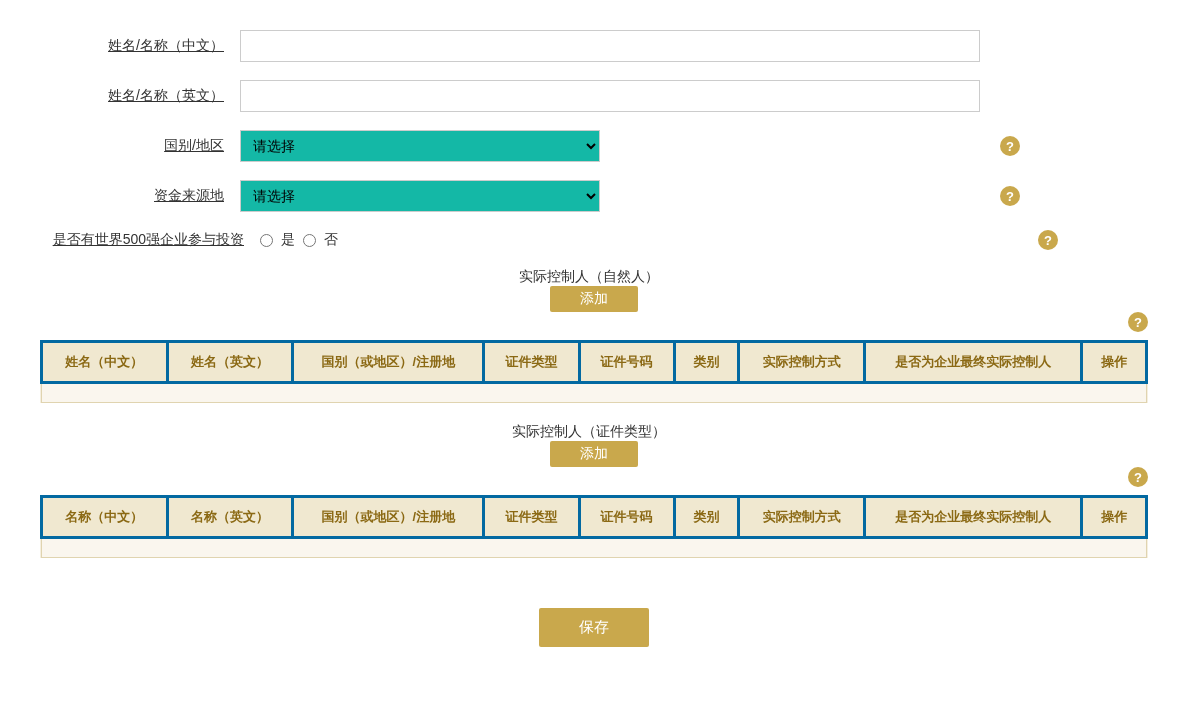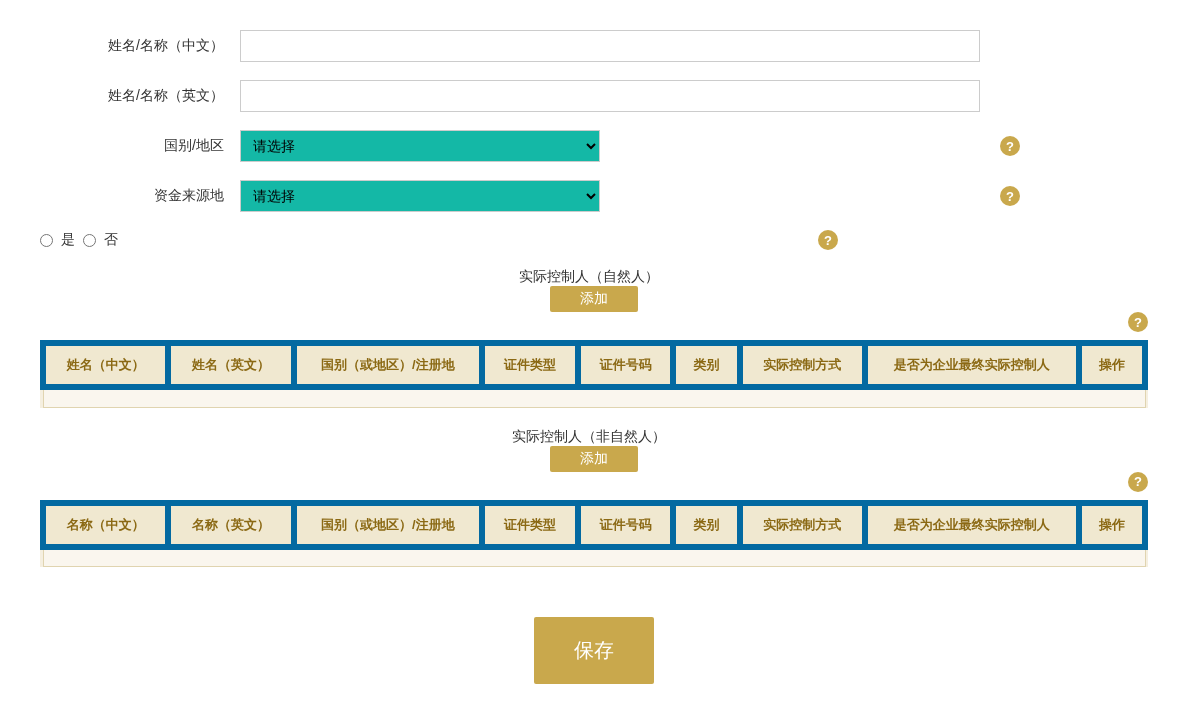--- a/index.html
+++ b/index.html
@@ -16,20 +16,21 @@
       align-items: center;
       margin-bottom: 18px;
     }
 
     .form-label {
       width: 200px;
       text-align: right;
       padding-right: 16px;
       color: #333;
       flex-shrink: 0;
+      text-decoration: underline;
     }
 
     .form-control-wrap {
       flex: 1;
       display: flex;
       align-items: center;
     }
 
     .form-input {
       width: 740px;
@@ -106,21 +107,21 @@
       margin-bottom: 20px;
       background: #f5efe0;
     }
 
     .table-wrap th {
       background: #f0e8d0;
       color: #8b6914;
       font-weight: bold;
       text-align: center;
       padding: 10px 13px;
-      border: 6px solid #0369a1;
+      border: 3px solid #0369a1;
       font-size: 13px;
       line-height: 1.4;
     }
 
     .table-wrap td {
       background: #faf6ee;
       padding: 8px;
       border: 1px solid #e0d4b0;
       text-align: center;
     }
@@ -129,22 +130,22 @@
       display: flex;
       justify-content: center;
       gap: 24px;
       margin-top: 50px;
     }
 
     .btn-save, .btn-close {
       background: #c9a84c;
       color: #fff;
       border: none;
-      padding: 20px 40px;
-      font-size: 20px;
+      padding: 10px 40px;
+      font-size: 15px;
       cursor: pointer;
       border-radius: 2px;
     }
 
     .section-row {
       display: flex;
       align-items: center;
       width: 100%;
       margin-bottom: 8px;
       flex-direction: column;
@@ -185,20 +186,21 @@
     <select class="form-select">
       <option>请选择</option>
     </select>
     <div class="help-icon" style="margin-left: 400px;">
       <span>?</span>
     </div>
   </div>
 </div>
 
 <div class="form-row">
+  <div class="form-label" style="width:220px;">是否有世界500强企业参与投资</div>
   <div class="form-control-wrap">
     <div class="radio-group">
       <input type="radio" name="fortune500" id="fortune500_yes" style="">
       <label for="fortune500_yes">是</label>
       <input type="radio" name="fortune500" id="fortune500_no" style="">
       <label for="fortune500_no">否</label>
     </div>
     <div class="help-icon" style="margin-left: 700px;">
       <span>?</span>
     </div>
@@ -231,21 +233,21 @@
     <tbody>
       <tr>
         <td colspan="9" style="height:20px; background:#faf6ee;"></td>
       </tr>
     </tbody>
   </table>
 </div>
 
 <div style="position:relative; margin-top: 10px;">
   <div class="section-row">
-    <span class="section-title">实际控制人（非自然人）</span>
+    <span class="section-title">实际控制人（证件类型）</span>
     <button class="add-btn">添加</button>
     <div class="help-icon section-help">
       <span>?</span>
     </div>
   </div>
 
   <table class="table-wrap">
     <thead>
       <tr>
         <th>名称（中文）</th>

